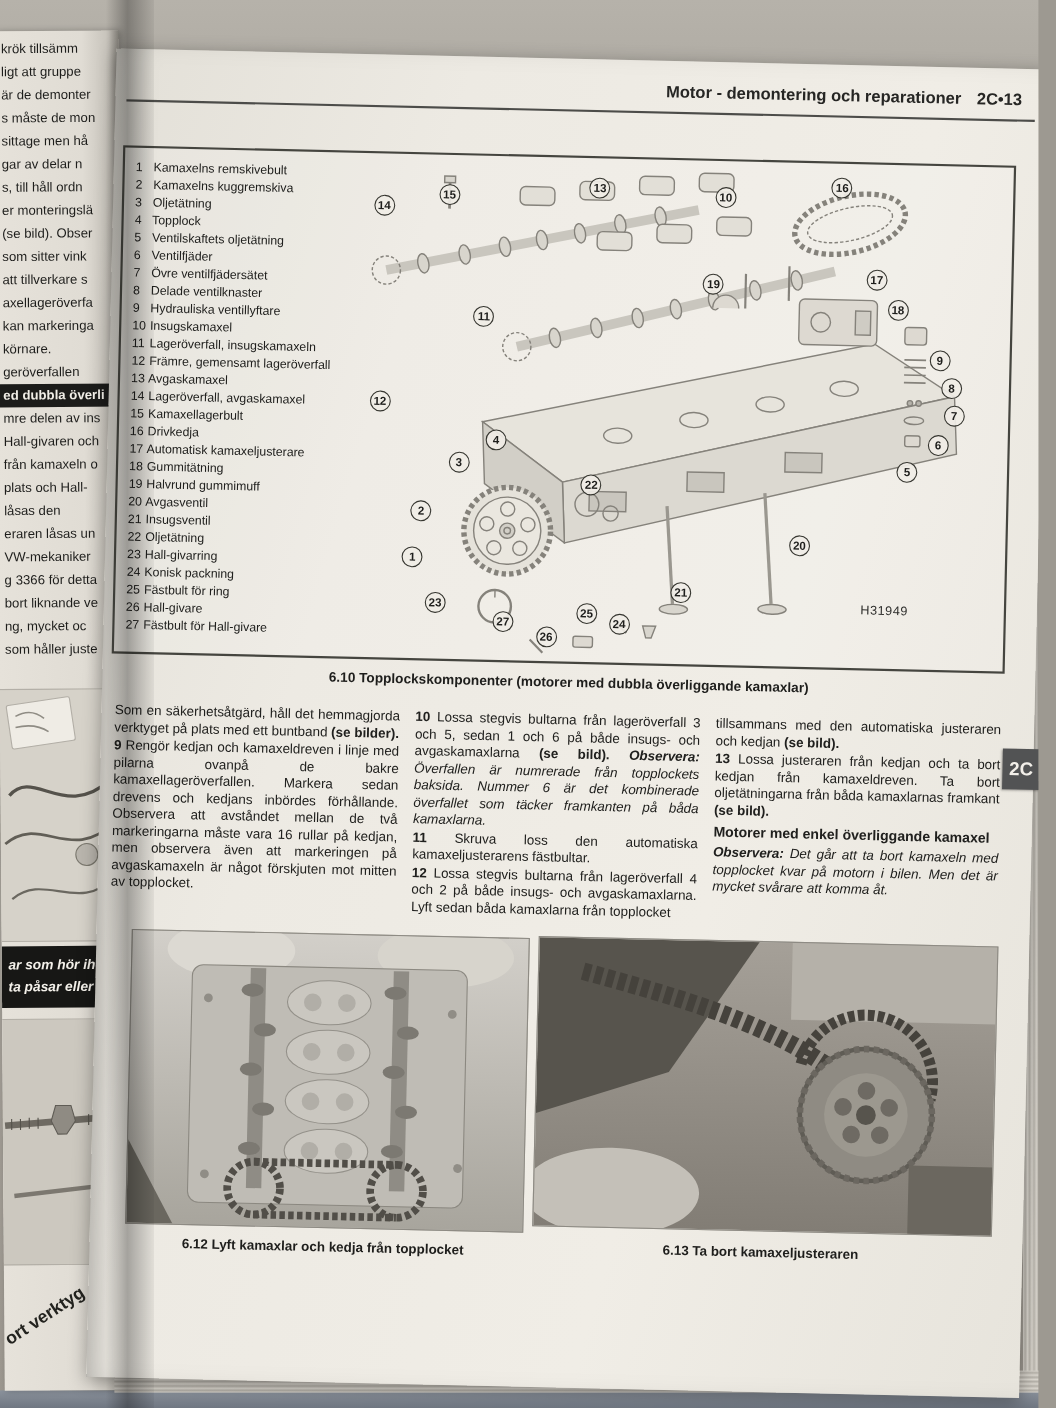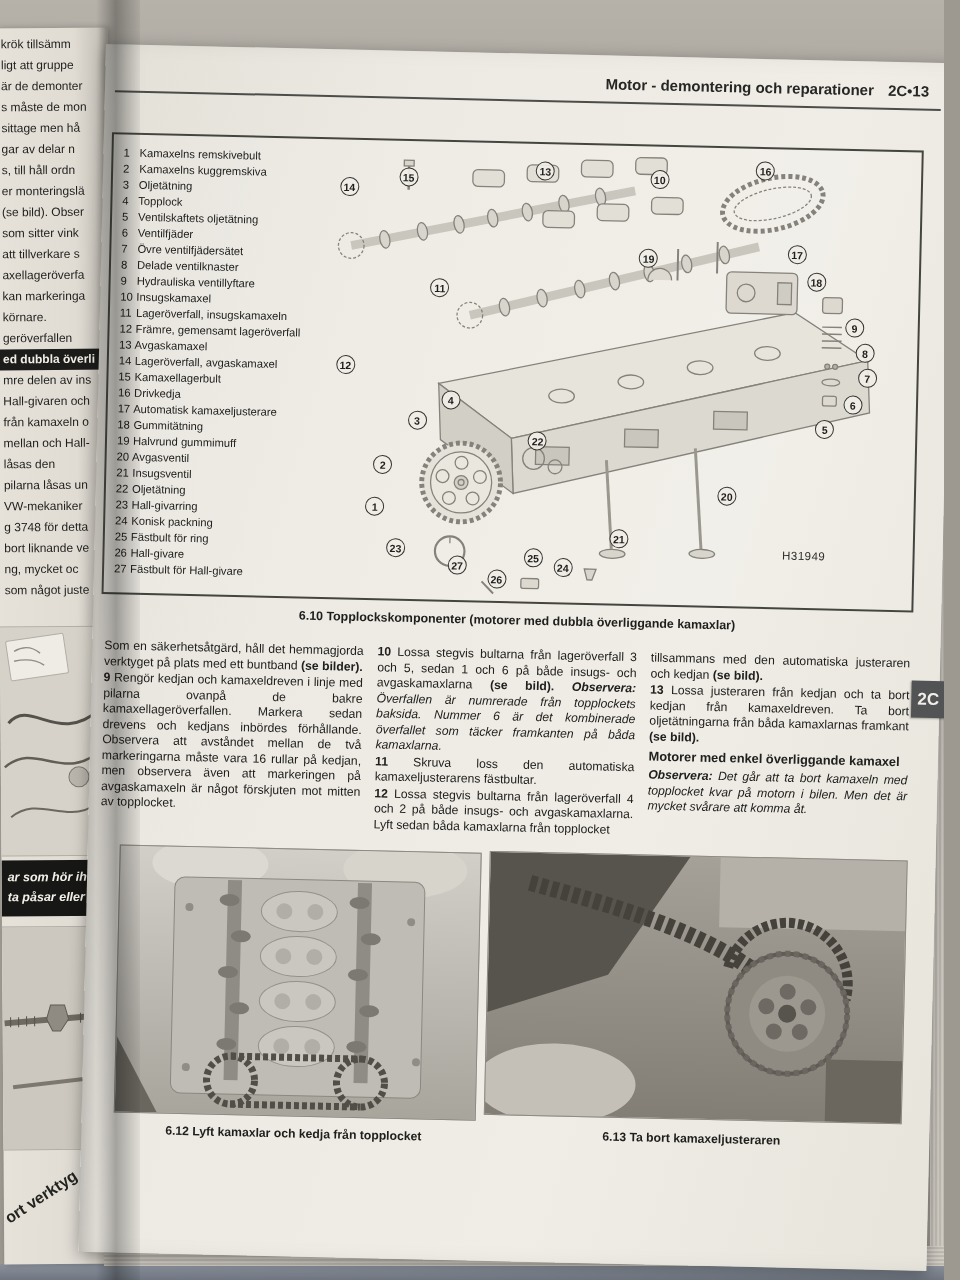--- a/index.html
+++ b/index.html
@@ -106,28 +106,28 @@
         <div class="frag">som sitter vink</div>
         <div class="frag">att tillverkare s</div>
         <div class="frag">axellageröverfa</div>
         <div class="frag">kan markeringa</div>
         <div class="frag">körnare.</div>
         <div class="frag">geröverfallen</div>
         <div class="frag inv">ed dubbla överli</div>
         <div class="frag">mre delen av ins</div>
         <div class="frag">Hall-givaren och</div>
         <div class="frag">från kamaxeln o</div>
-        <div class="frag">mellan och Hall-</div>
+        <div class="frag">plats och Hall-</div>
         <div class="frag">låsas den</div>
-        <div class="frag">pilarna låsas un</div>
+        <div class="frag">eraren låsas un</div>
         <div class="frag">VW-mekaniker</div>
-        <div class="frag">g 3748 för detta</div>
+        <div class="frag">g 3366 för detta</div>
         <div class="frag">bort liknande ve</div>
         <div class="frag">ng, mycket oc</div>
-        <div class="frag">som något juste</div>
+        <div class="frag">som håller juste</div>
       </div>
     <div class="lp-photo lp-photo1">
       <svg viewBox="0 0 108 228">
         <rect x="0" y="0" width="108" height="228" fill="#d6d2c9"></rect>
         <rect x="8" y="10" width="58" height="40" rx="2" fill="#efece5" stroke="#b2aea6" transform="rotate(-8 37 30)"></rect>
         <path d="M14,24 q14,-8 26,2 M14,34 q18,-4 30,4" stroke="#8f8c84" stroke-width="1.4" fill="none"></path>
         <path d="M8,96 C30,70 58,120 100,82" stroke="#55524b" stroke-width="3" fill="none"></path>
         <path d="M4,140 C36,112 64,160 104,120" stroke="#615e56" stroke-width="2.5" fill="none"></path>
         <path d="M10,190 C40,165 70,205 104,170" stroke="#6b6860" stroke-width="2" fill="none"></path>
         <circle cx="78" cy="150" r="10" fill="#b9b5ad" stroke="#7c796f"></circle>

